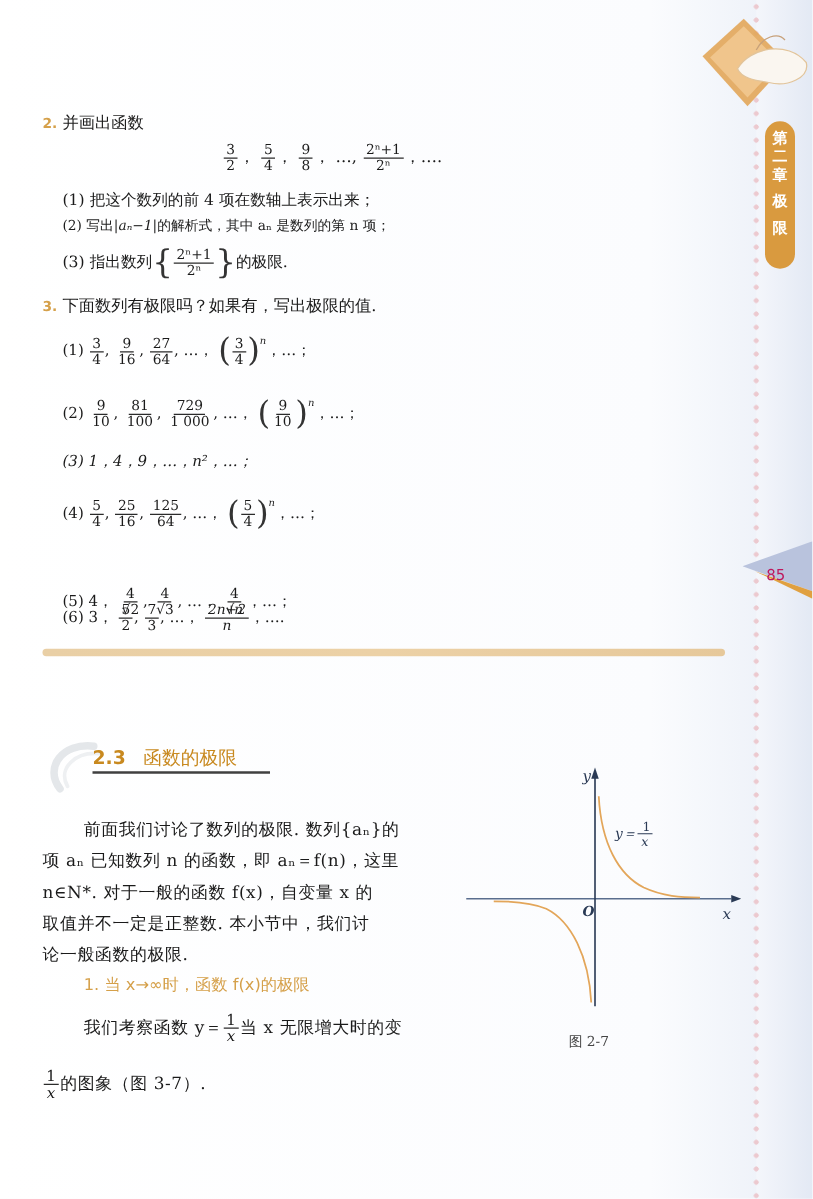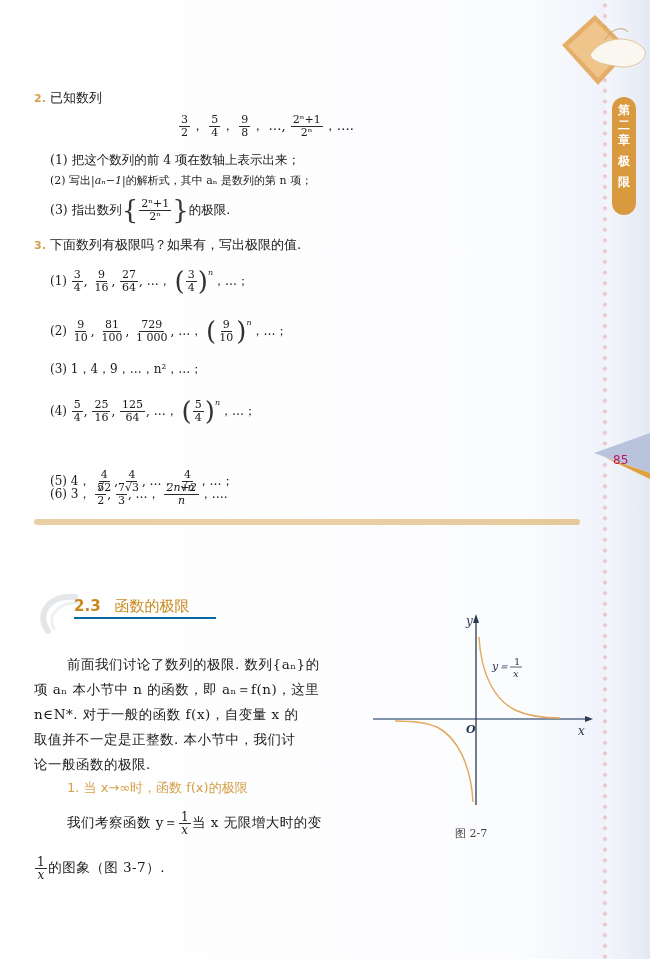--- a/index.html
+++ b/index.html
@@ -18,21 +18,21 @@
   .frac{display:inline-flex;flex-direction:column;align-items:center;vertical-align:middle;font-size:11px;line-height:12px;margin:0 1px;}
   .frac .nu{border-bottom:1px solid #2b2b2b;padding:0 2px;}
   .frac .de{padding:0 2px;}
   .m{font-family:"DejaVu Serif","Liberation Serif",serif;}
   .i{font-style:italic;}
   .paren{font-size:26px;line-height:26px;vertical-align:middle;font-weight:lighter;color:#333;}
   .brace{font-size:26px;line-height:26px;vertical-align:middle;color:#333;}
   .sup{font-size:8px;vertical-align:super;}
   .divider{position:absolute;left:34px;top:519px;width:546px;height:6px;border-radius:3px;background:linear-gradient(90deg,#e9cfa5,#ecd1a6,#e6c89a);}
   .sec-arc{position:absolute;left:30px;top:589px;width:60px;height:50px;}
-  .sec-title{position:absolute;left:74px;top:597px;font-family:"DejaVu Sans","Liberation Sans",sans-serif;font-size:15px;color:#c8891f;border-bottom:2px solid #0369a1;padding-bottom:1px;width:142px;white-space:nowrap;}
+  .sec-title{position:absolute;left:74px;top:597px;font-family:"DejaVu Sans","Liberation Sans",sans-serif;font-size:15px;color:#c8891f;border-bottom:2px solid #404040;padding-bottom:1px;width:142px;white-space:nowrap;}
   .sec-title .sn{font-weight:bold;margin-right:14px;}
   .para{position:absolute;font-size:13.5px;line-height:25px;white-space:nowrap;letter-spacing:0.5px;}
   .sub-head{position:absolute;left:67px;top:779px;font-family:"DejaVu Sans","Liberation Sans",sans-serif;font-size:13px;color:#d5a04a;white-space:nowrap;}
   .graph{position:absolute;left:365px;top:605px;width:230px;height:240px;}
   .fig-cap{position:absolute;left:455px;top:826px;font-size:11px;color:#444;white-space:nowrap;}
 </style>
 </head>
 <body>
 
 <div class="page-bg"></div>
@@ -57,21 +57,21 @@
 </div>
 
 <svg class="page-tri" viewBox="0 0 56 50">
   <polygon points="0,20 56,0 56,40" fill="#b9c3dd"></polygon>
   <polygon points="10,24 56,40 56,46" fill="#e0a040"></polygon>
 </svg>
 <div class="page-num">85</div>
 
 <div class="t" style="left:34px;top:89px;">
   <span class="num-o">2.</span>
-  <span>已知数列</span>
+  <span>并画出函数</span>
 </div>
 <div class="t m" style="left:178px;top:114px;">
   <span class="frac">
       <span class="nu">3</span>
       <span class="de">2</span>
     </span><span>，</span>
   <span class="frac">
       <span class="nu">5</span>
       <span class="de">4</span>
     </span><span>，</span>
@@ -138,21 +138,21 @@
       <span class="nu">729</span>
       <span class="de">1 000</span>
     </span>,
   <span>…，</span>
   <span class="paren">(</span><span class="frac">
       <span class="nu">9</span>
       <span class="de">10</span>
     </span><span class="paren">)</span><span class="sup i" style="vertical-align:top;">n</span><span>，…；</span>
 </div>
 
-<div class="t m" style="left:50px;top:361px;font-size:12px;">
+<div class="t m" style="left:50px;top:361px;font-size:12px;font-style:italic;">
   <span>(3)</span> <span>1，4，9，…，n²，…；</span>
 </div>
 
 <div class="t m" style="left:50px;top:398px;font-size:12px;">
   <span>(4)</span>
   <span class="frac">
       <span class="nu">5</span>
       <span class="de">4</span>
     </span>,
   <span class="frac">
@@ -208,21 +208,21 @@
 
 <svg class="sec-arc" viewBox="0 0 60 50">
   <path d="M45,8 C20,5 5,25 18,42" fill="none" stroke="#e4e7ea" stroke-width="6" stroke-linecap="round"></path>
   <path d="M50,14 C30,12 16,26 24,40" fill="none" stroke="#eef0f2" stroke-width="3" stroke-linecap="round"></path>
 </svg>
 <div class="sec-title">
   <span class="sn">2.3</span><span>函数的极限</span>
 </div>
 
 <div class="para" style="left:67px;top:652px;">前面我们讨论了数列的极限. 数列{aₙ}的</div>
-<div class="para" style="left:34px;top:677px;">项 aₙ 本小节中 n 的函数，即 aₙ＝f(n)，这里</div>
+<div class="para" style="left:34px;top:677px;">项 aₙ 已知数列 n 的函数，即 aₙ＝f(n)，这里</div>
 <div class="para" style="left:34px;top:702px;">n∈N*. 对于一般的函数 f(x)，自变量 x 的</div>
 <div class="para" style="left:34px;top:727px;">取值并不一定是正整数. 本小节中，我们讨</div>
 <div class="para" style="left:34px;top:752px;">论一般函数的极限.</div>
 
 <div class="sub-head">1. 当 x→∞时，函数 f(x)的极限</div>
 
 <div class="para" style="left:67px;top:810px;">
   <span>我们考察函数 y＝</span><span class="frac i" style="font-size:12px;">
       <span class="nu" style="font-style:normal;">1</span>
       <span class="de">x</span>

